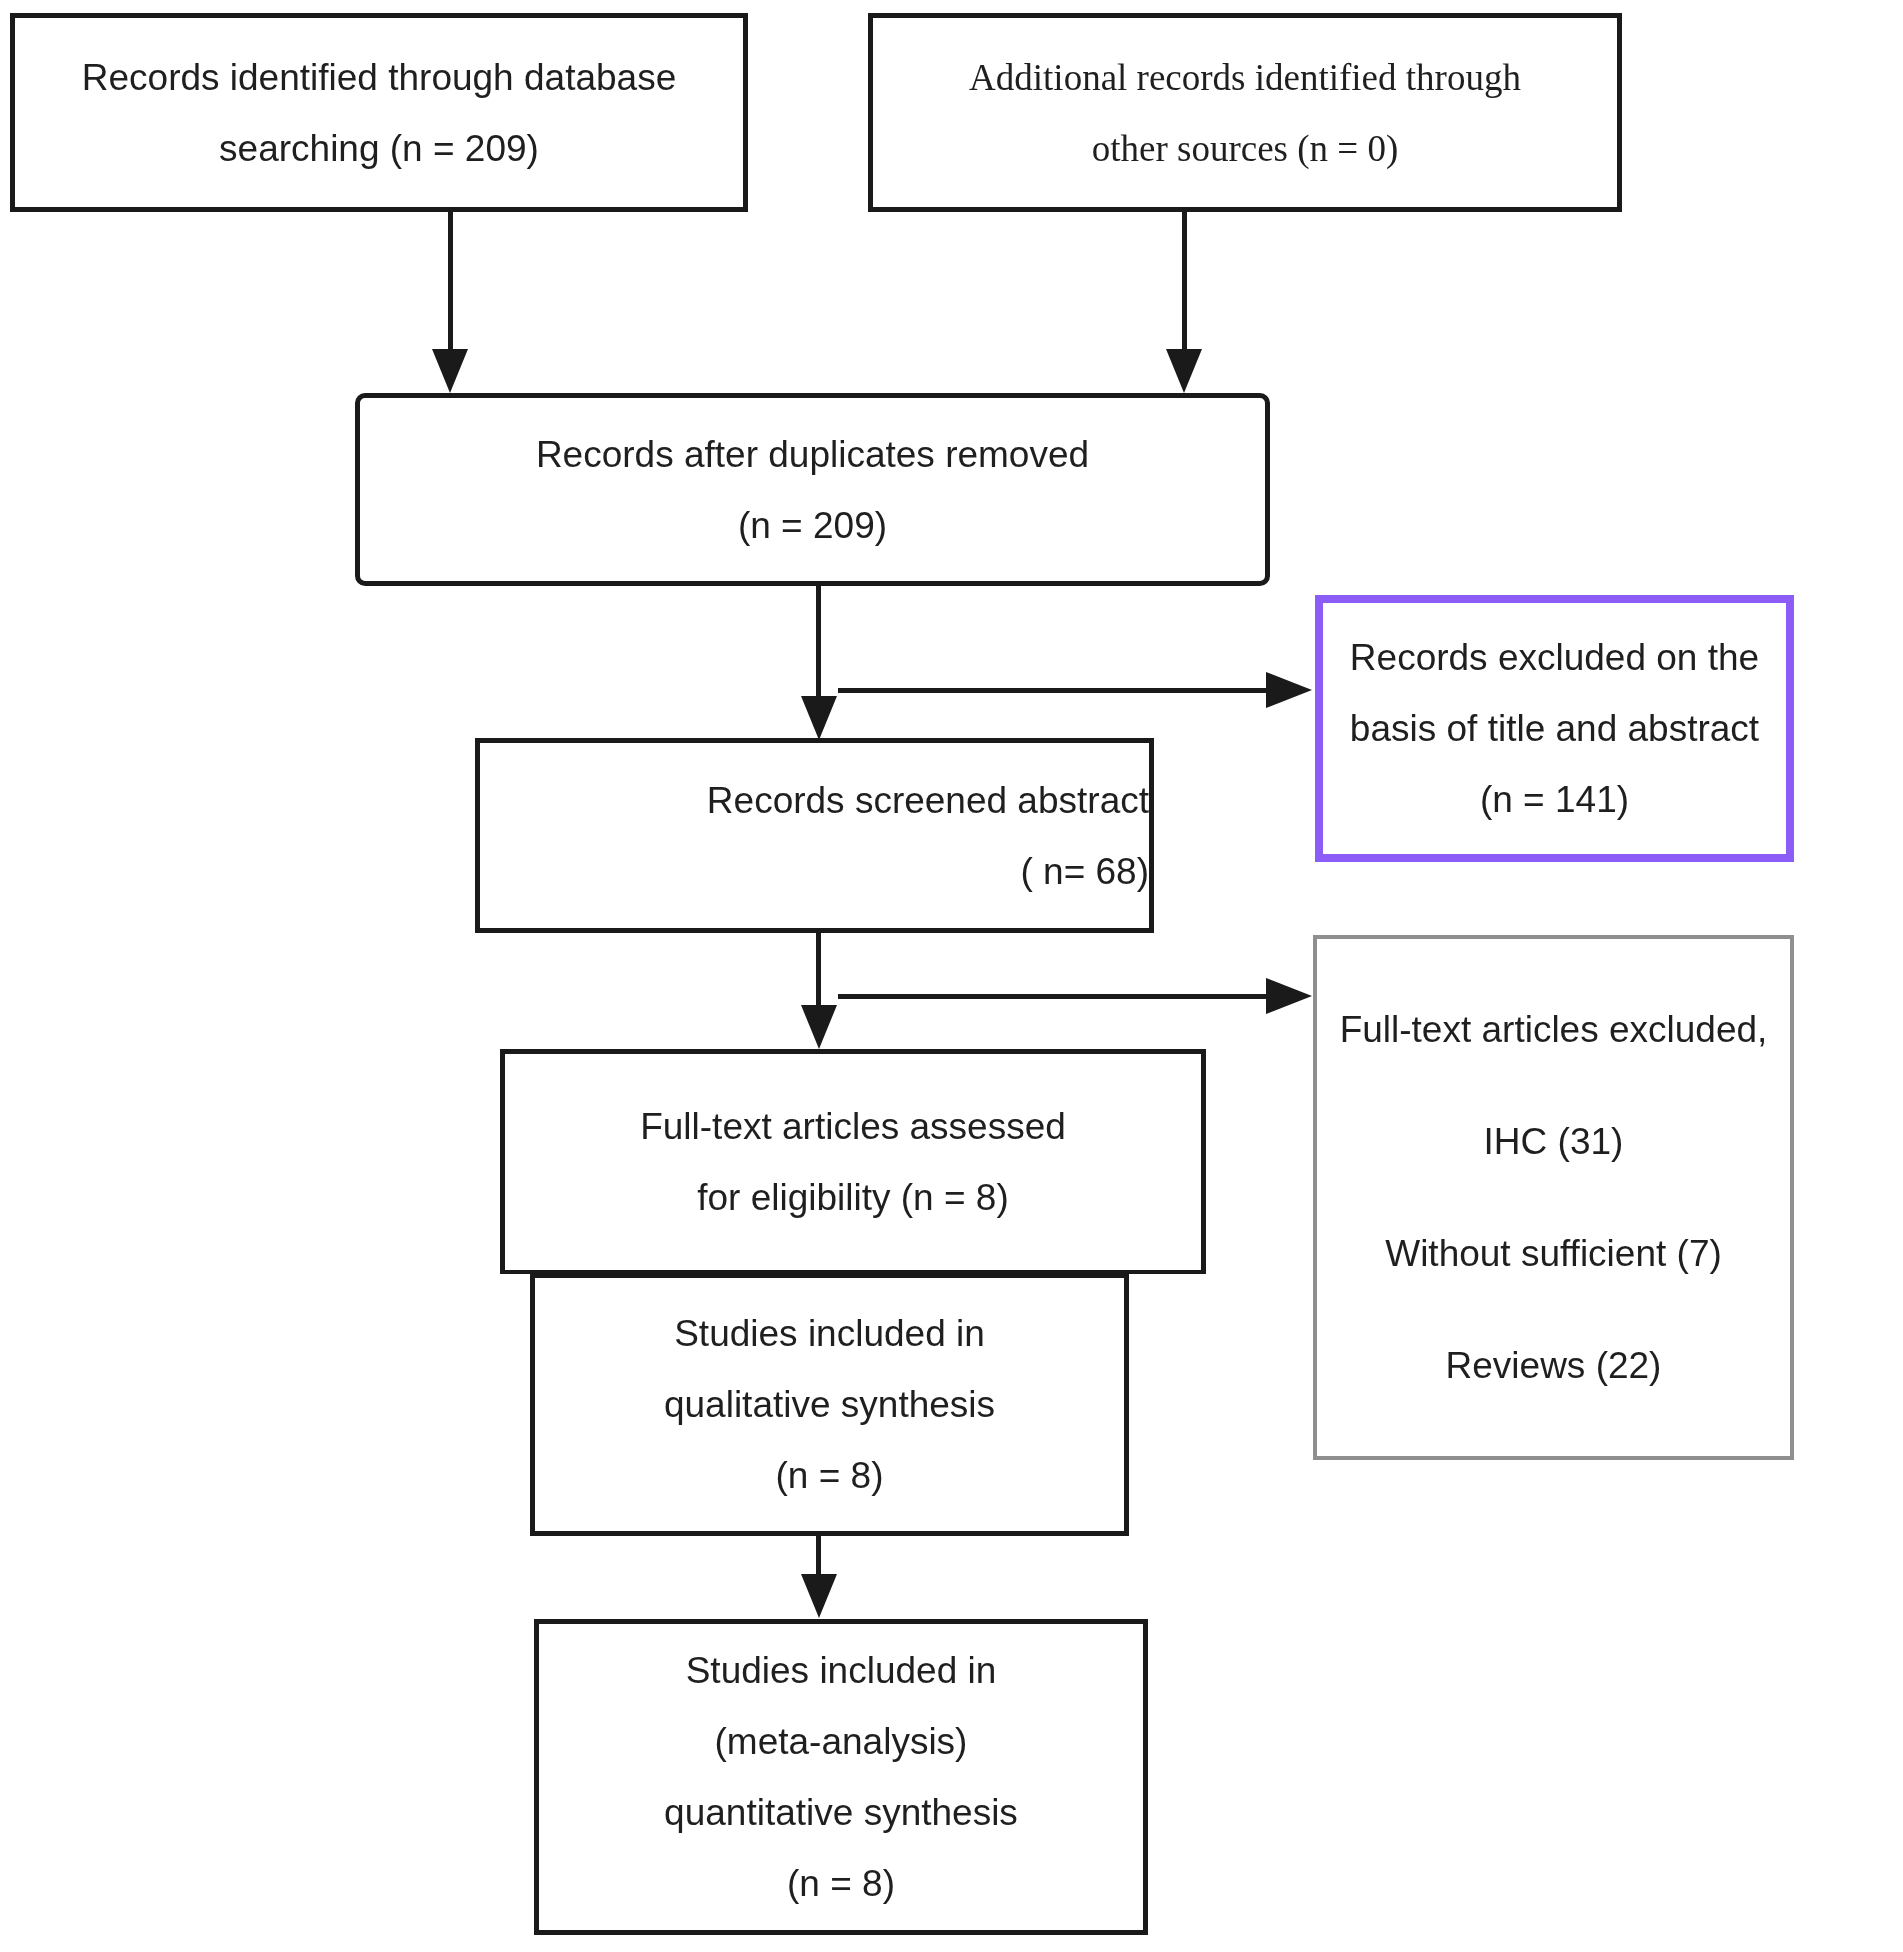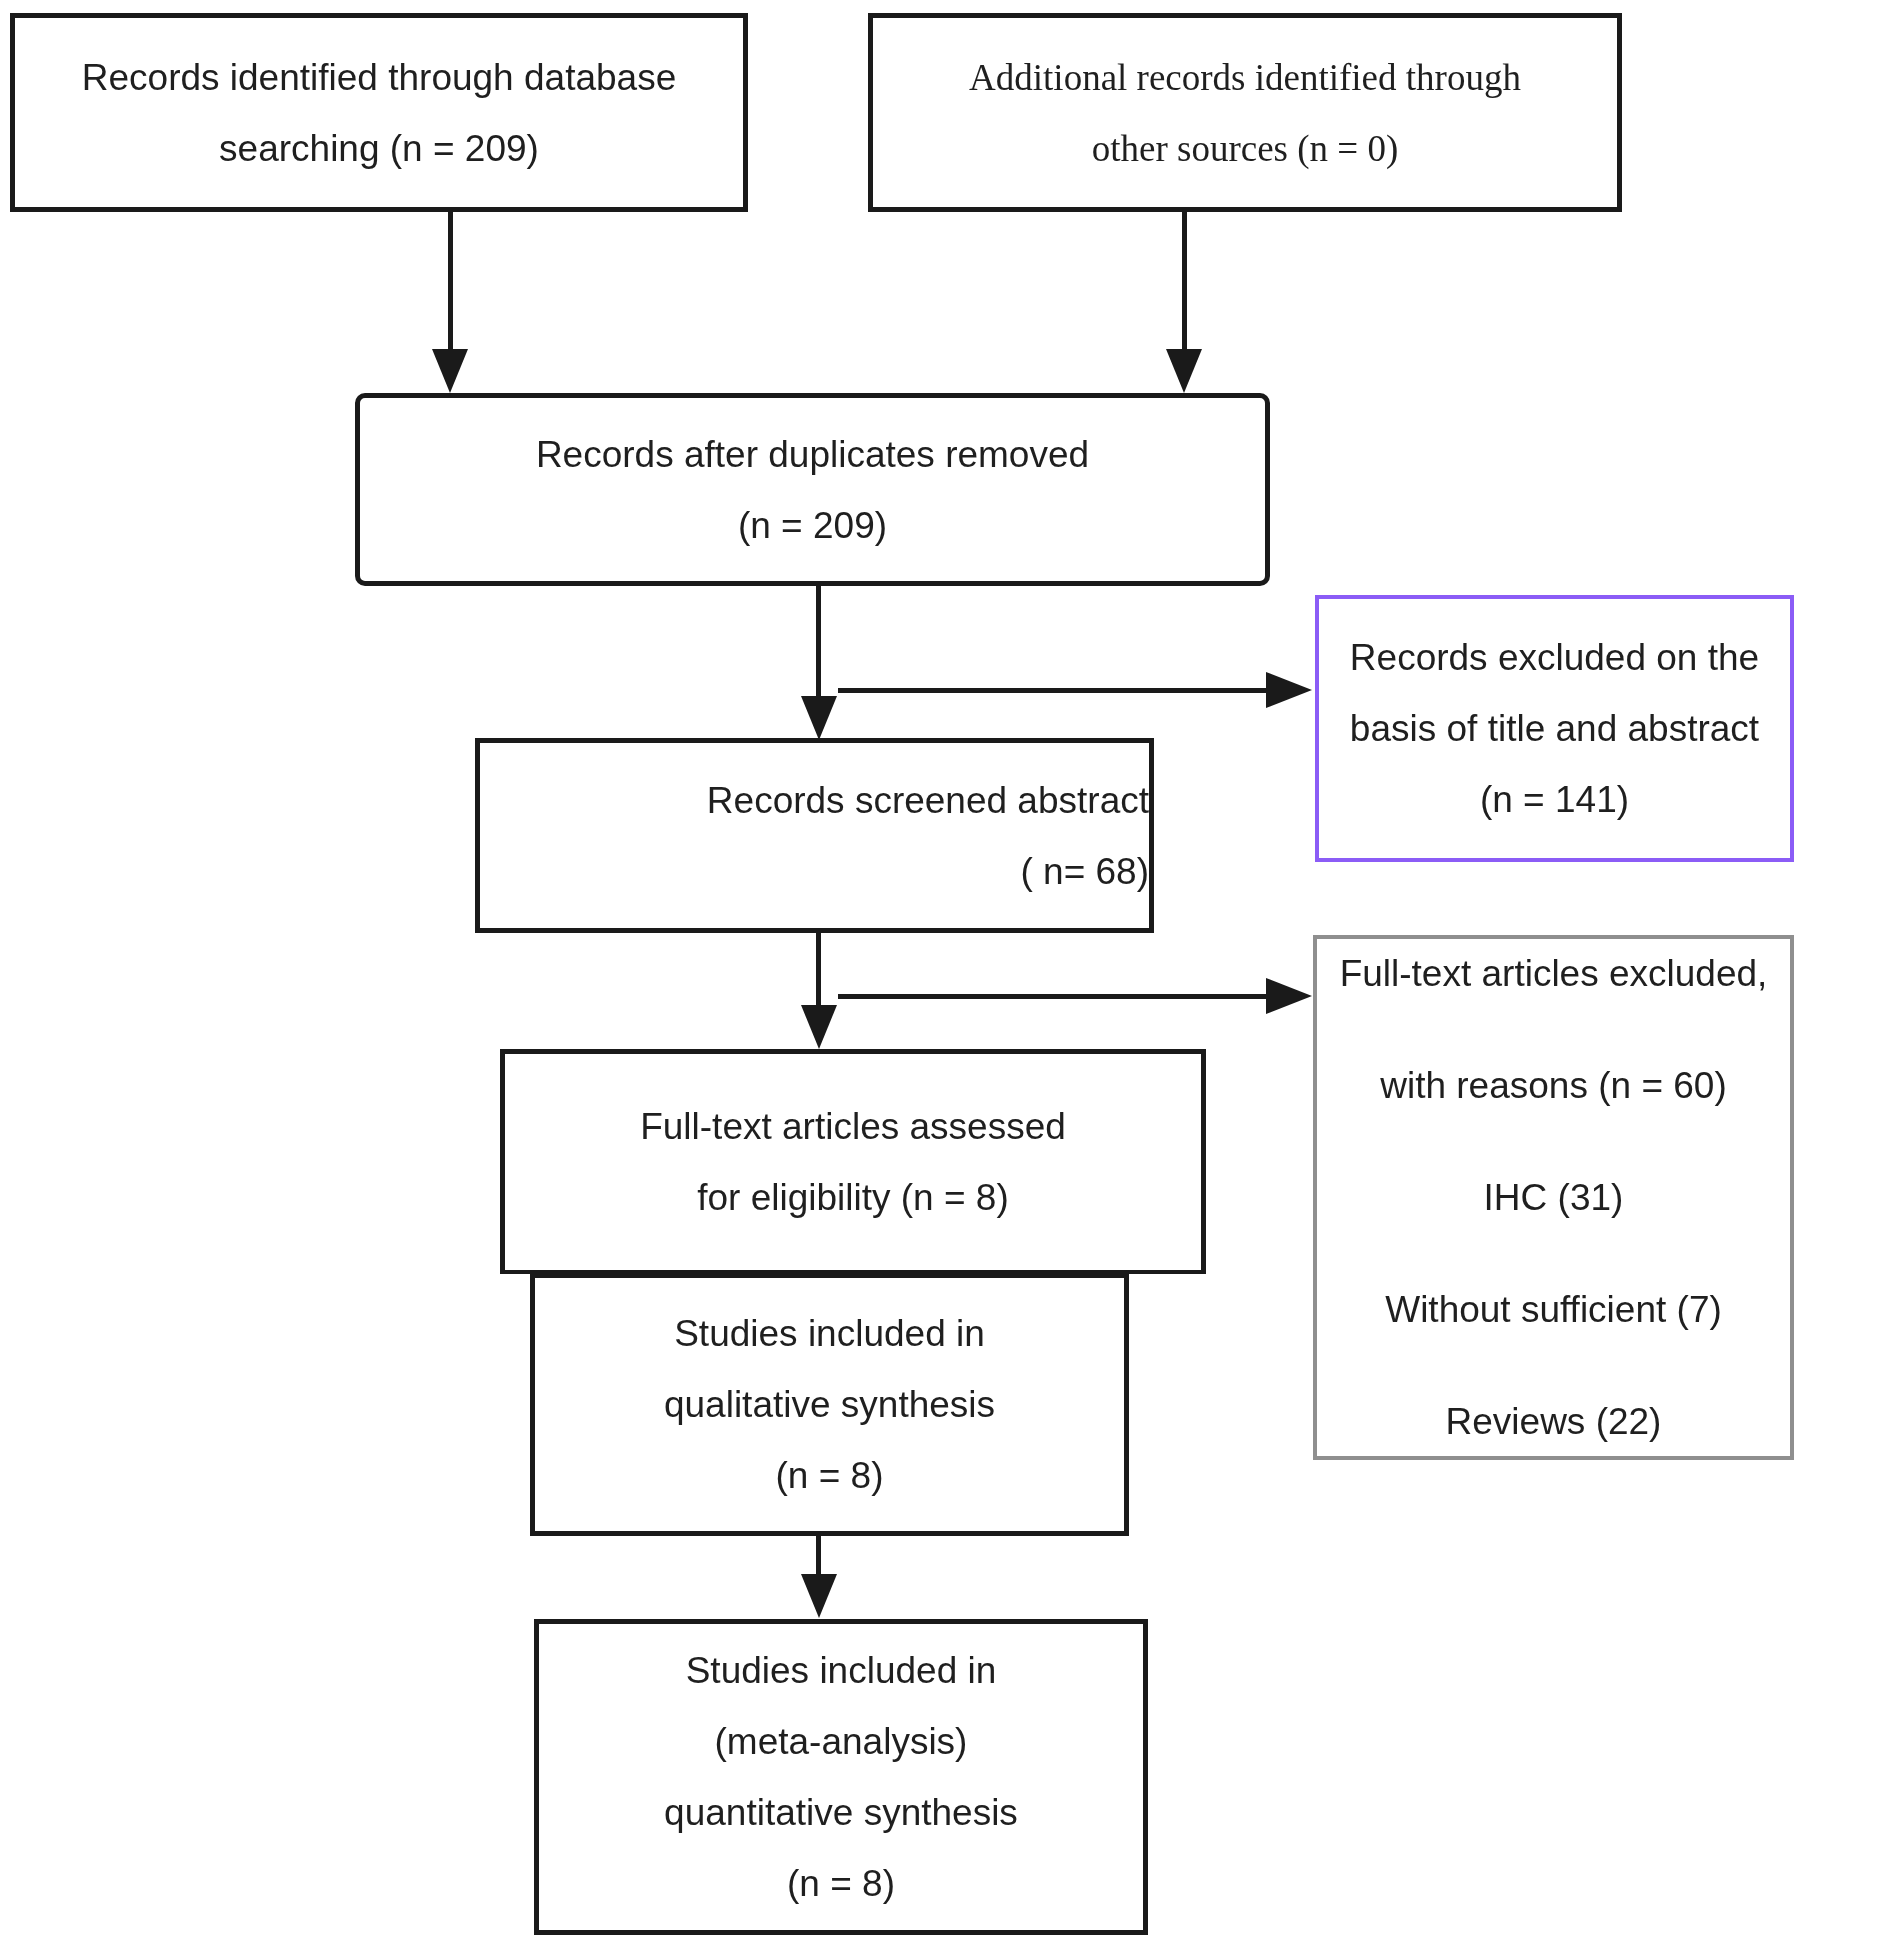--- a/index.html
+++ b/index.html
@@ -40,21 +40,21 @@
   .b-records-other  { left: 868px;  top: 13px;   width: 754px; height: 199px; font-family: Liberation Serif, serif; }
   .b-duplicates     { left: 355px;  top: 393px;  width: 915px; height: 193px; border-radius: 10px; }
   .b-screened       { left: 475px;  top: 738px;  width: 679px; height: 195px; align-items: flex-end; }
   .b-assessed       { left: 500px;  top: 1049px; width: 706px; height: 225px; border-bottom-width: 4px; }
   .b-qualitative    { left: 530px;  top: 1274px; width: 599px; height: 262px; border-top-width: 4px; }
   .b-quantitative   { left: 534px;  top: 1619px; width: 614px; height: 316px; }
 
   
   .b-excluded-screening {
     left: 1315px; top: 595px; width: 479px; height: 267px;
-    border: 4px solid #8b5cf6;
+    border: 8px solid #8b5cf6;
   }
   .b-excluded-fulltext {
     left: 1313px; top: 935px; width: 481px; height: 525px;
     border: 4px solid #8f8f8f;
     line-height: 68px;
     gap: 44px;
   }
   .b-excluded-fulltext .gap-above { margin-top: 44px; }
 
   
@@ -139,21 +139,20 @@
     <div class="line">( n= 68)</div>
   </div>
 
   <div class="vline a4-line"></div>
   <div class="head-down a4-head"></div>
   <div class="hline br2-line"></div>
   <div class="head-right br2-head"></div>
 
   <div class="box b-excluded-fulltext">
     <div class="line">Full-text articles excluded,</div>
-    <div class="line">with reasons (n = 60)</div>
     <div class="line">IHC (31)</div>
     <div class="line">Without sufficient (7)</div>
     <div class="line">Reviews (22)</div>
   </div>
 
   <div class="box b-assessed">
     <div class="line">Full-text articles assessed</div>
     <div class="line">for eligibility (n = 8)</div>
   </div>
 

